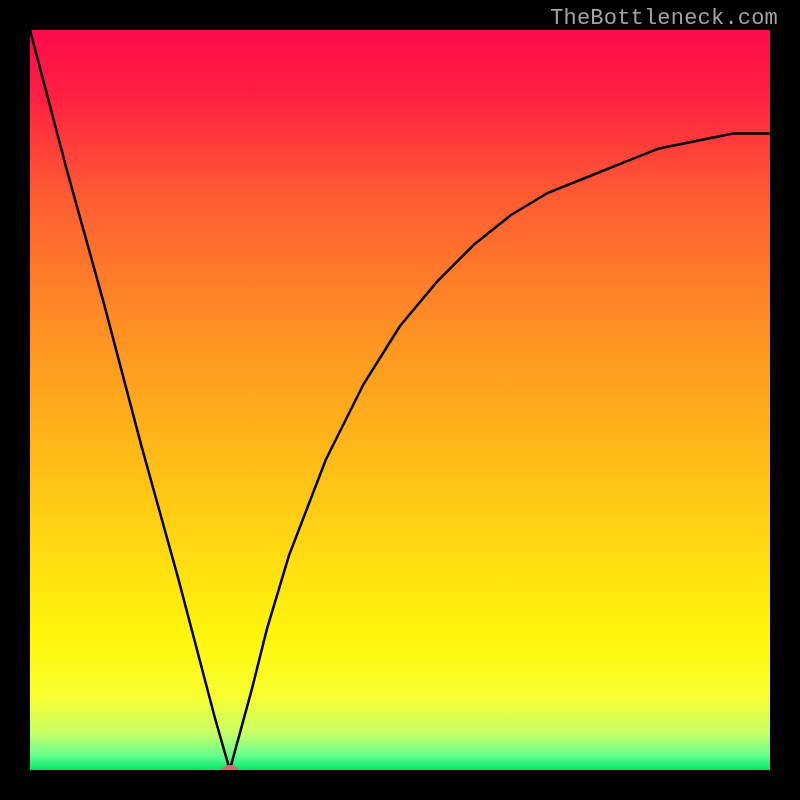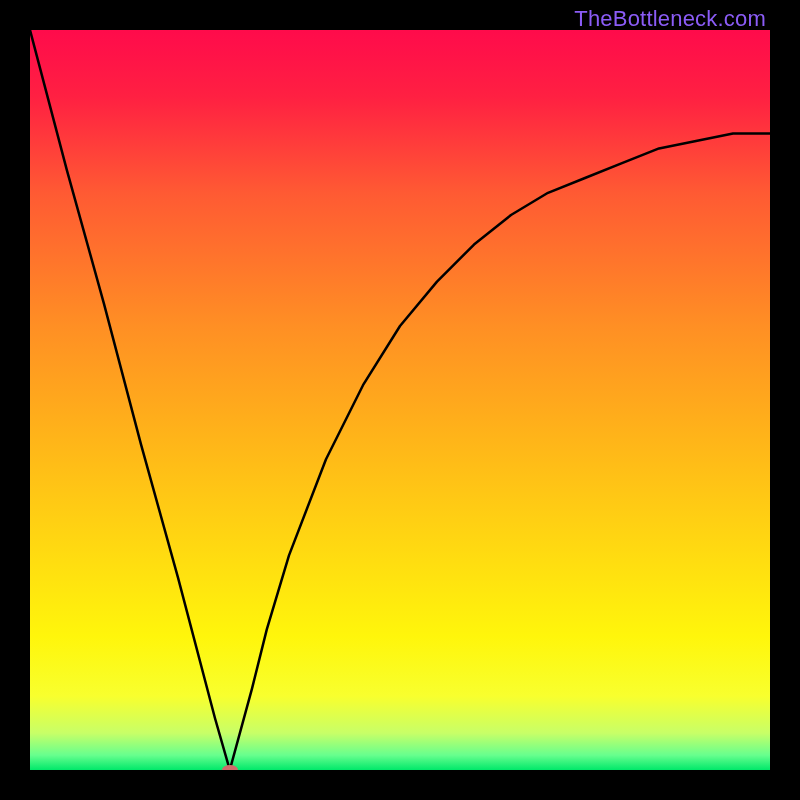--- a/index.html
+++ b/index.html
@@ -36,26 +36,27 @@
     position: absolute;
     left: 0;
     top: 0;
     width: 740px;
     height: 740px;
     overflow: visible;
   }
   .watermark {
     position: absolute;
     top: 6px;
-    right: 34px;
-    color: #8b5cf6;
+    right: 22px;
+    color: #a3a3a3;
     font-size: 22px;
     font-weight: 500;
     letter-spacing: 0.2px;
     user-select: none;
+    font-family: Liberation Mono, monospace;
   }
   .minimum-marker {
     position: absolute;
     width: 16px;
     height: 10px;
     border-radius: 50%;
     background: #cf6b6b;
     transform: translate(-50%, -50%);
   }
 </style>

